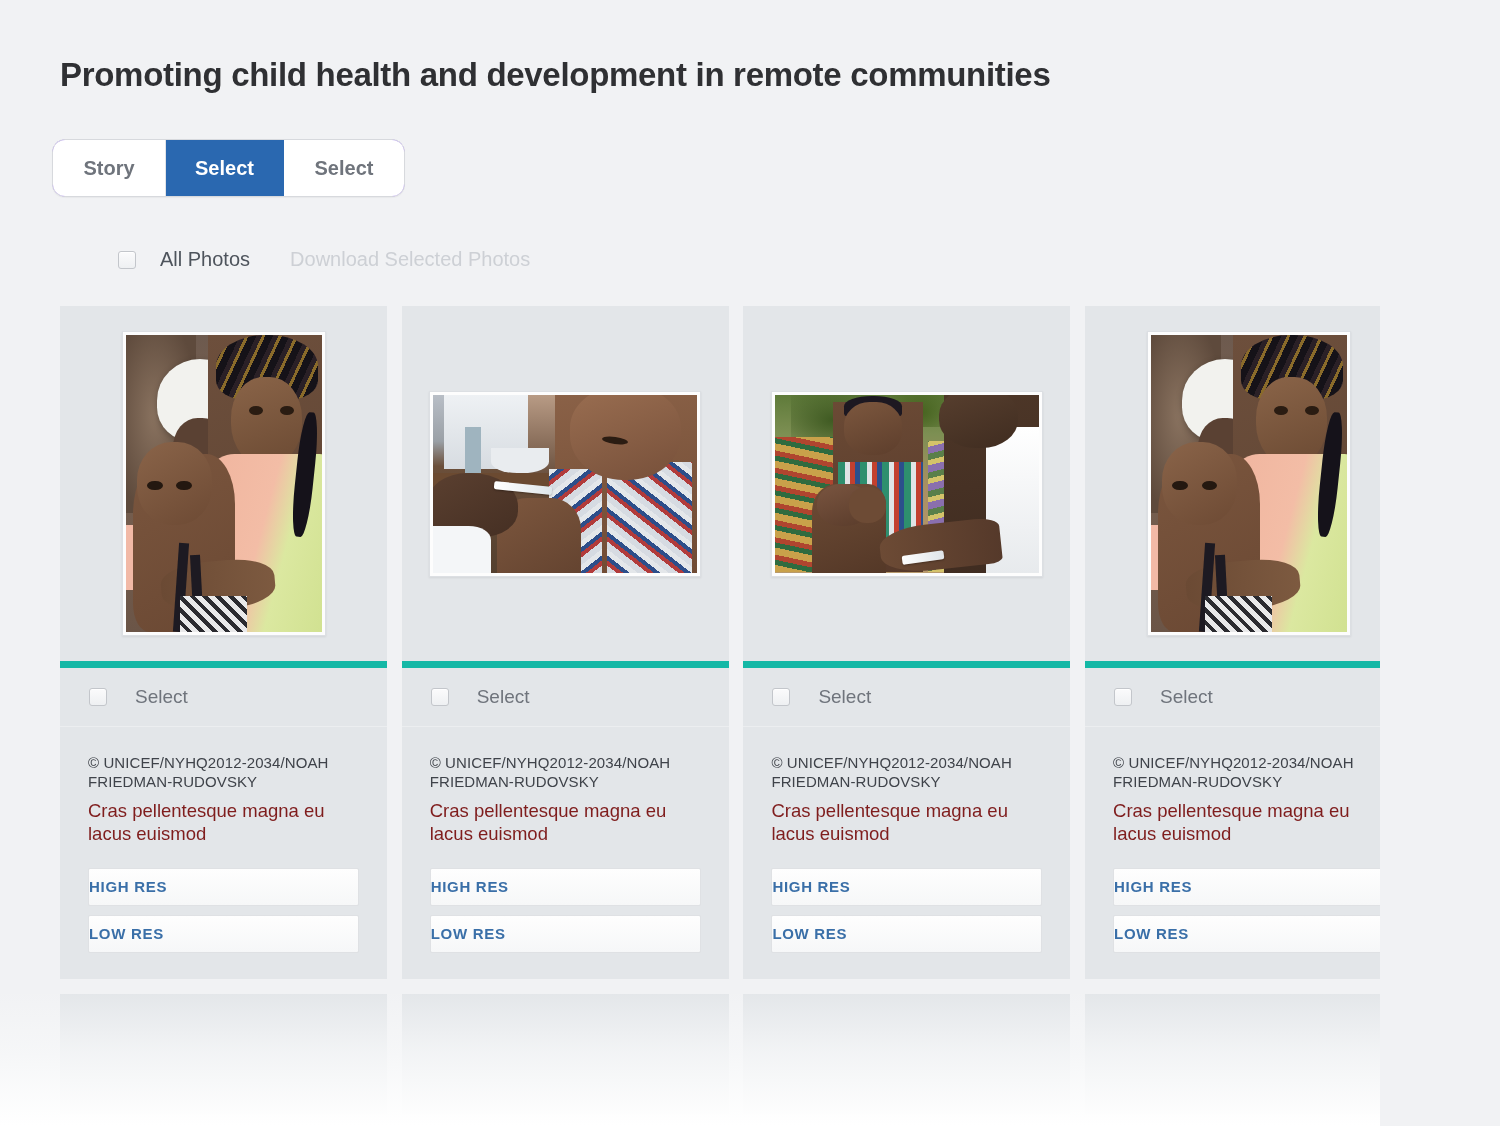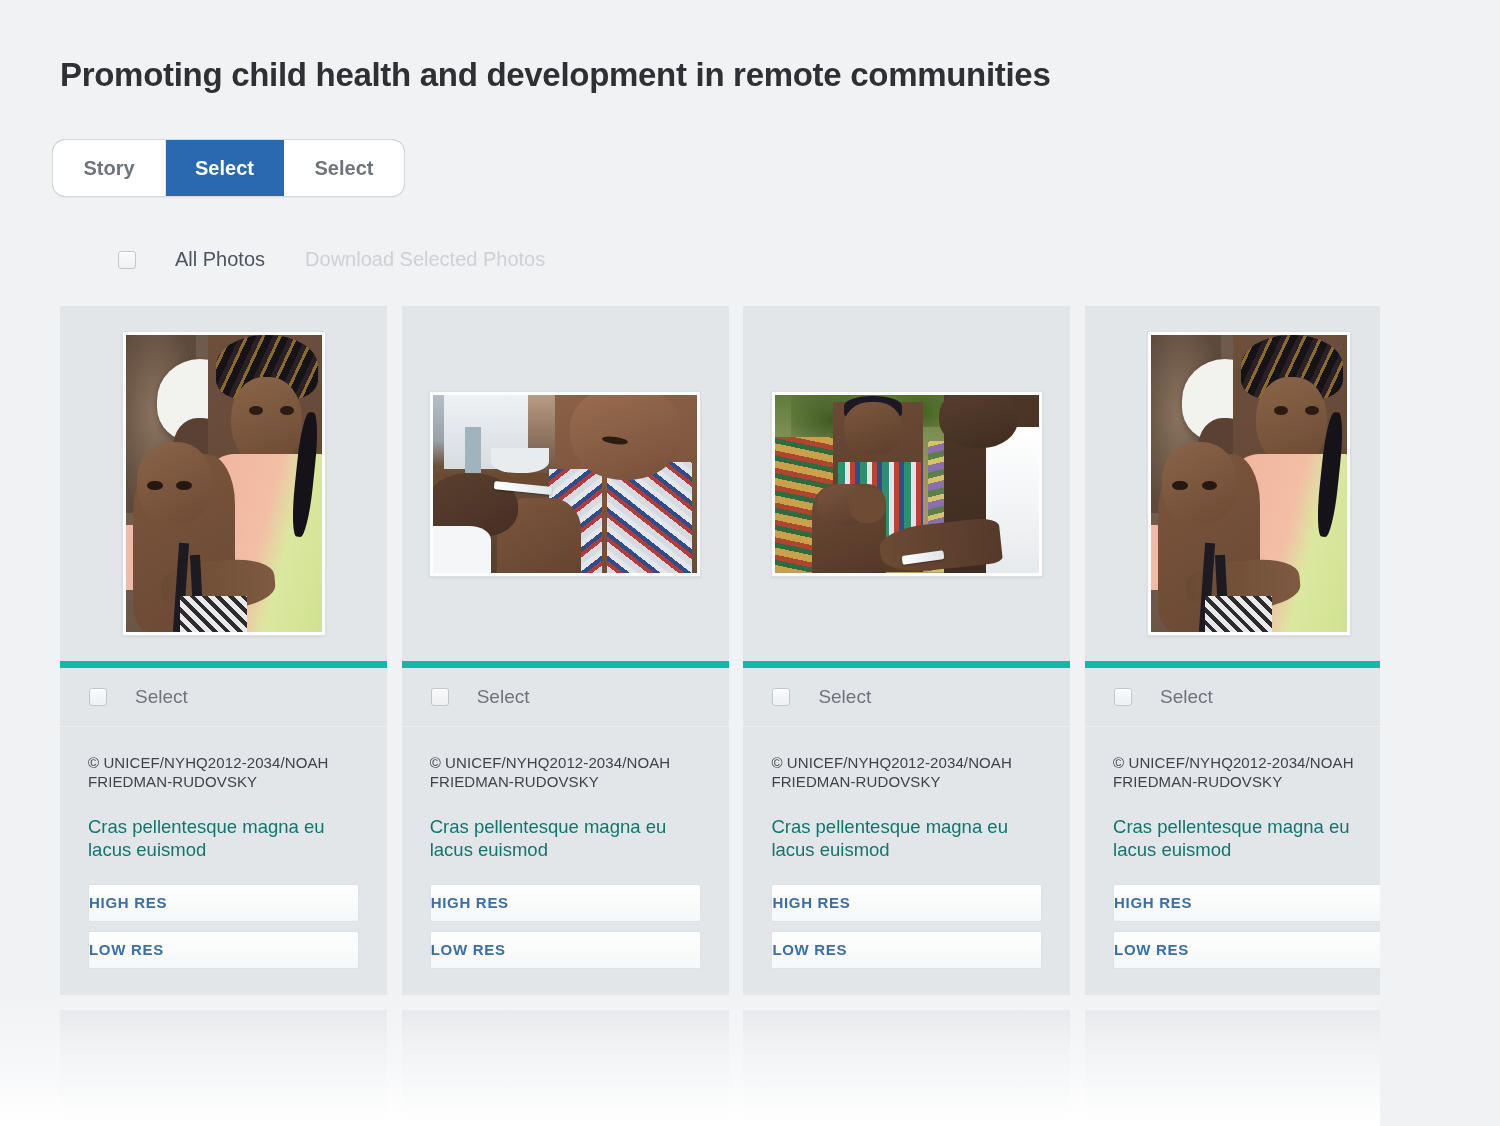--- a/index.html
+++ b/index.html
@@ -84,21 +84,21 @@
     height: 18px;
     border: 1px solid #c3c6cb;
     border-radius: 3px;
     background: linear-gradient(to bottom, #fbfbfc, #eef0f2);
     box-shadow: inset 0 1px 0 #ffffff;
     display: inline-block;
     flex: 0 0 auto;
     cursor: pointer;
   }
   .toolbar-label {
-    margin-left: 39px;
+    margin-left: 24px;
     font-size: 20px;
     color: #4e545c;
     white-space: nowrap;
   }
   .toolbar-action {
     margin-left: 40px;
     font-size: 20px;
     color: #cdd0d5;
     white-space: nowrap;
     cursor: default;
@@ -157,24 +157,24 @@
 
   
   .card-body { padding: 26px 28px 0 28px; }
   .credit {
     font-size: 15px;
     line-height: 19px;
     color: #3f434a;
     letter-spacing: 0.1px;
   }
   .caption {
-    margin-top: 24px;
+    margin-top: 8px;
     font-size: 18.5px;
     line-height: 23px;
-    color: #0f766e;
+    color: #7f1d1d;
   }
 
   
   .card-actions { padding: 23px 28px 26px 28px; }
   .res-btn {
     display: block;
     width: 100%;
     height: 38px;
     line-height: 36px;
     font-size: 15px;

